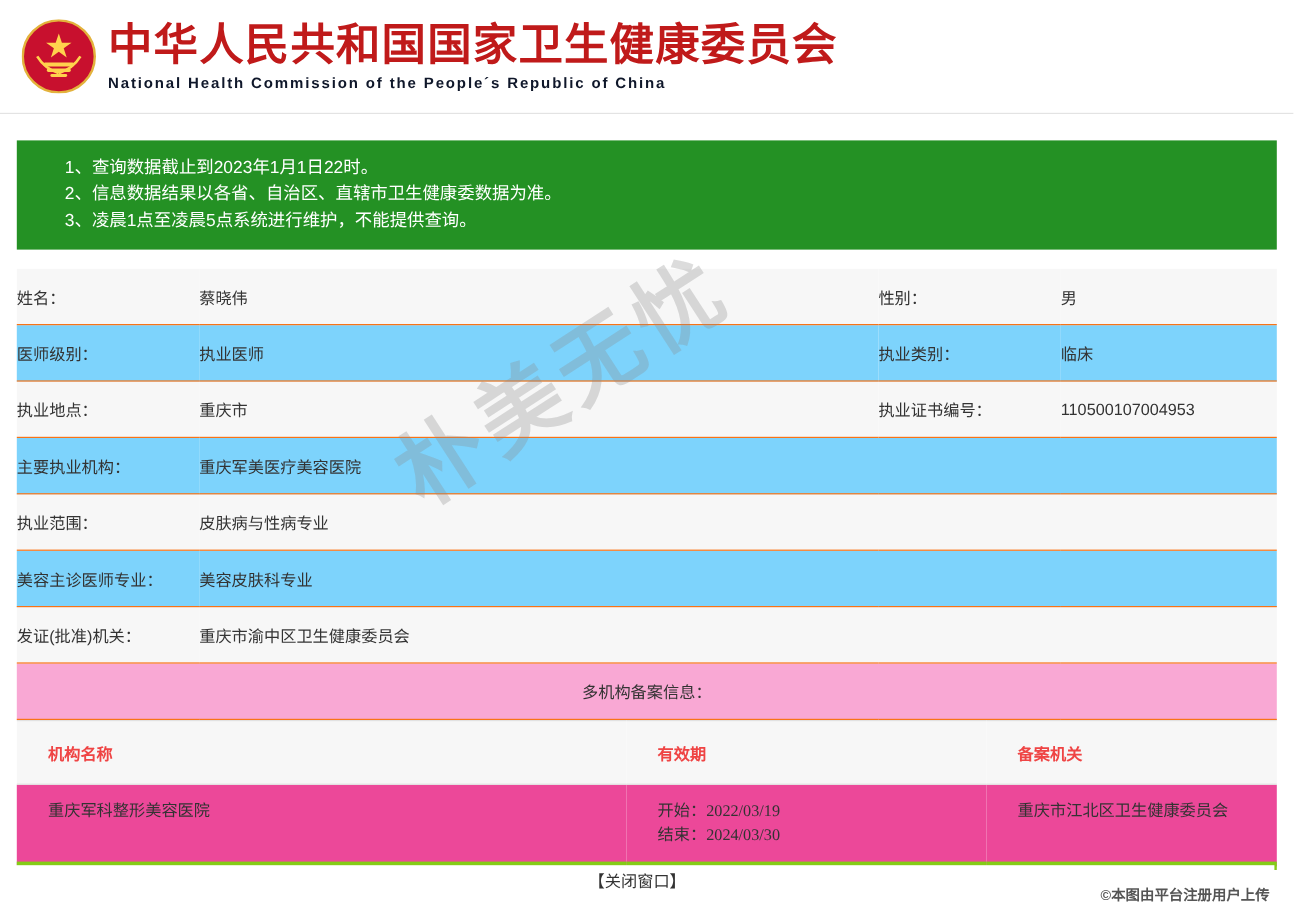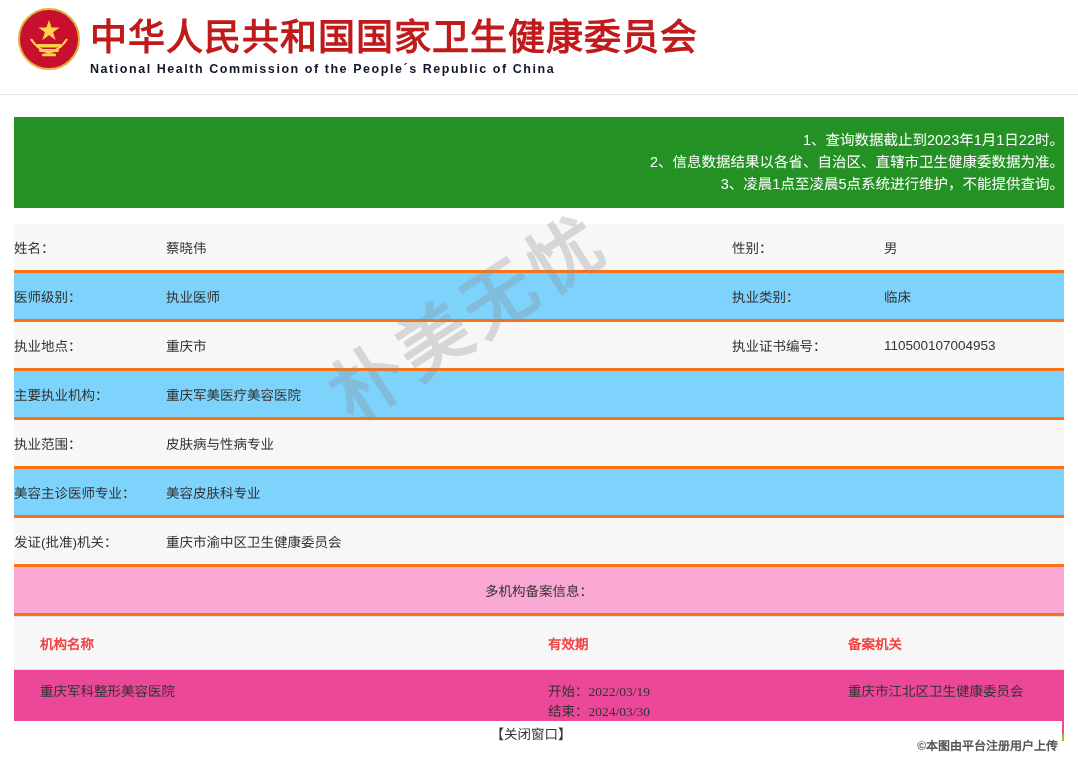--- a/index.html
+++ b/index.html
@@ -24,20 +24,21 @@
     border-bottom: 1px solid #e3e3e3;
     background: #fff;
   }
   .header-banner {
     position: absolute;
     left: 14px;
     top: 8px;
     width: 716px;
     height: 78px;
     display: flex;
+    align-items: center;
     background: #fff;
   }
   .emblem {
     position: relative;
     width: 62px;
     height: 62px;
     margin-left: 4px;
     margin-right: 10px;
     flex: none;
   }
@@ -72,39 +73,38 @@
     background: #fff;
   }
   .notice {
     background: #249124;
     color: #ffffff;
     padding: 12px 0 13px 0;
     font-size: 14.5px;
     line-height: 22px;
   }
   .notice div {
-    padding-left: 80px;
-    white-space: nowrap;
-    text-align: right;
+    padding-left: 40px;
+    white-space: nowrap;
   }
 
   
   .table-wrap {
     margin: 16px 14px 0 14px;
     position: relative;
   }
   table.info {
     width: 100%;
     border-collapse: collapse;
     font-size: 13.5px;
     color: #333;
     table-layout: fixed;
   }
   table.info td {
-    border-bottom: 3px solid #f97316;
+    border-bottom: 1px solid #f97316;
     padding: 13px 0 13px 0;
     height: 44px;
     vertical-align: middle;
   }
   td.label {
     width: 152px;
     padding-left: 9px;
     color: #333;
     font-weight: normal;
   }

